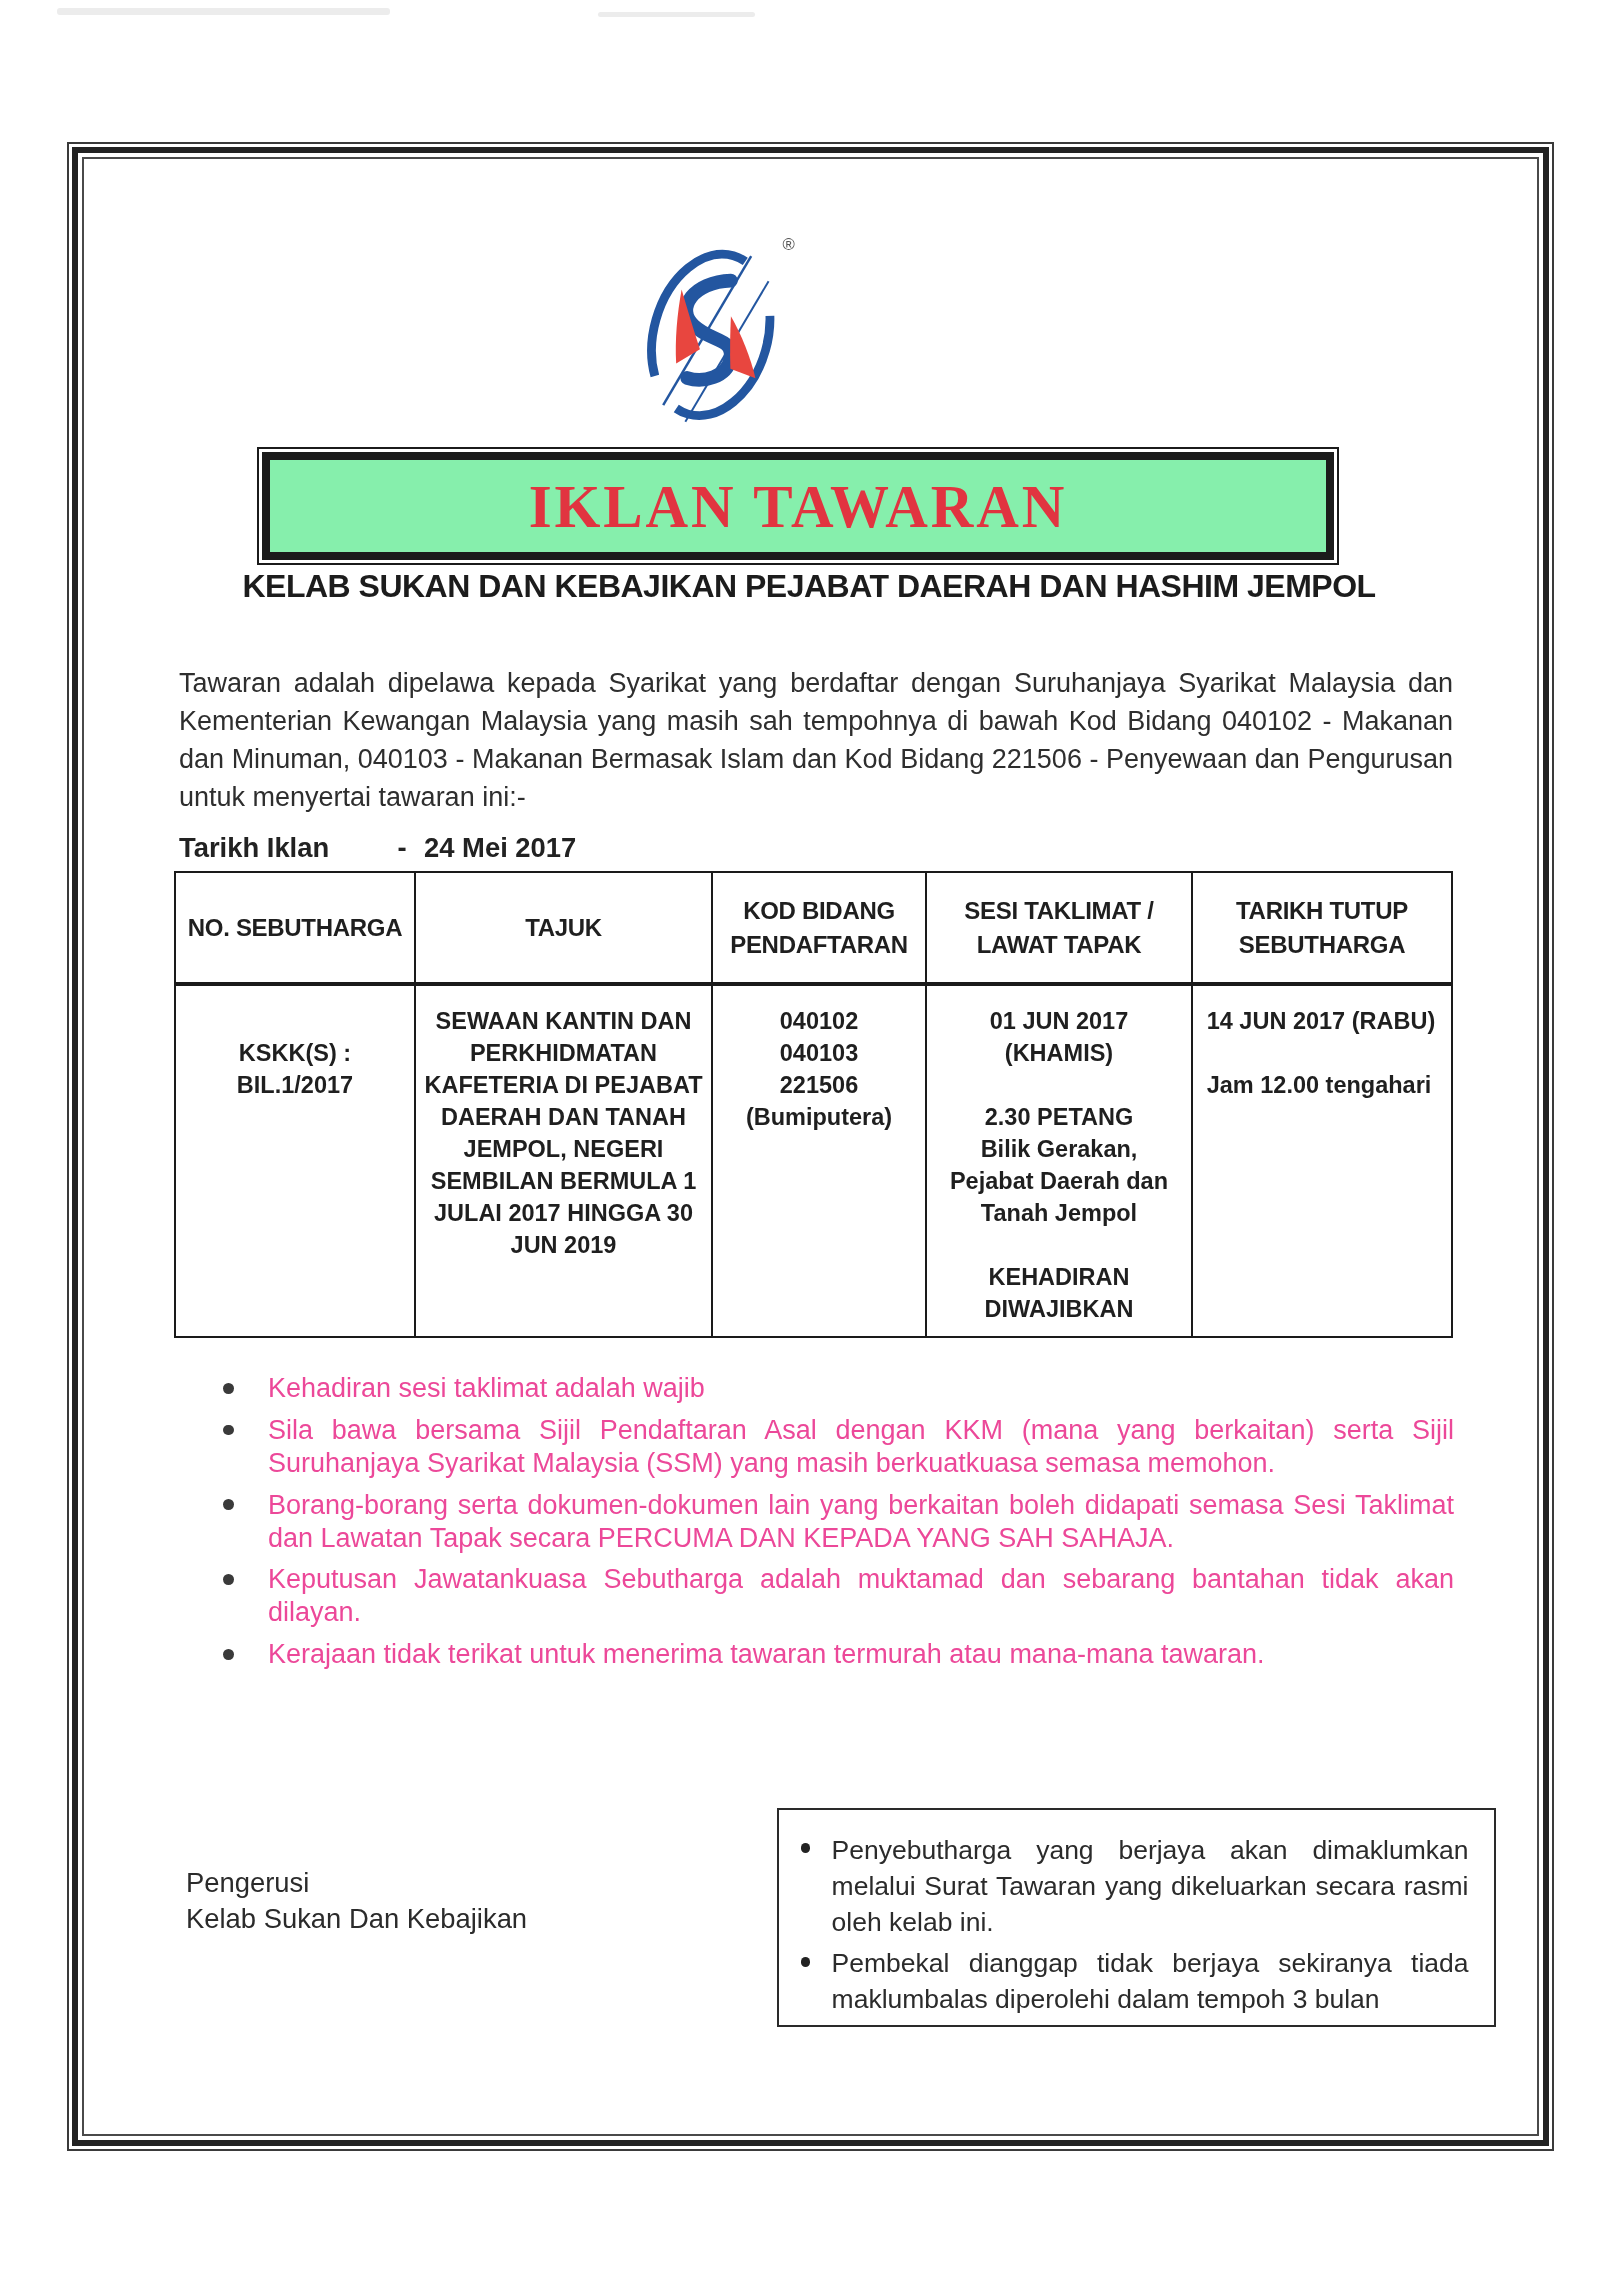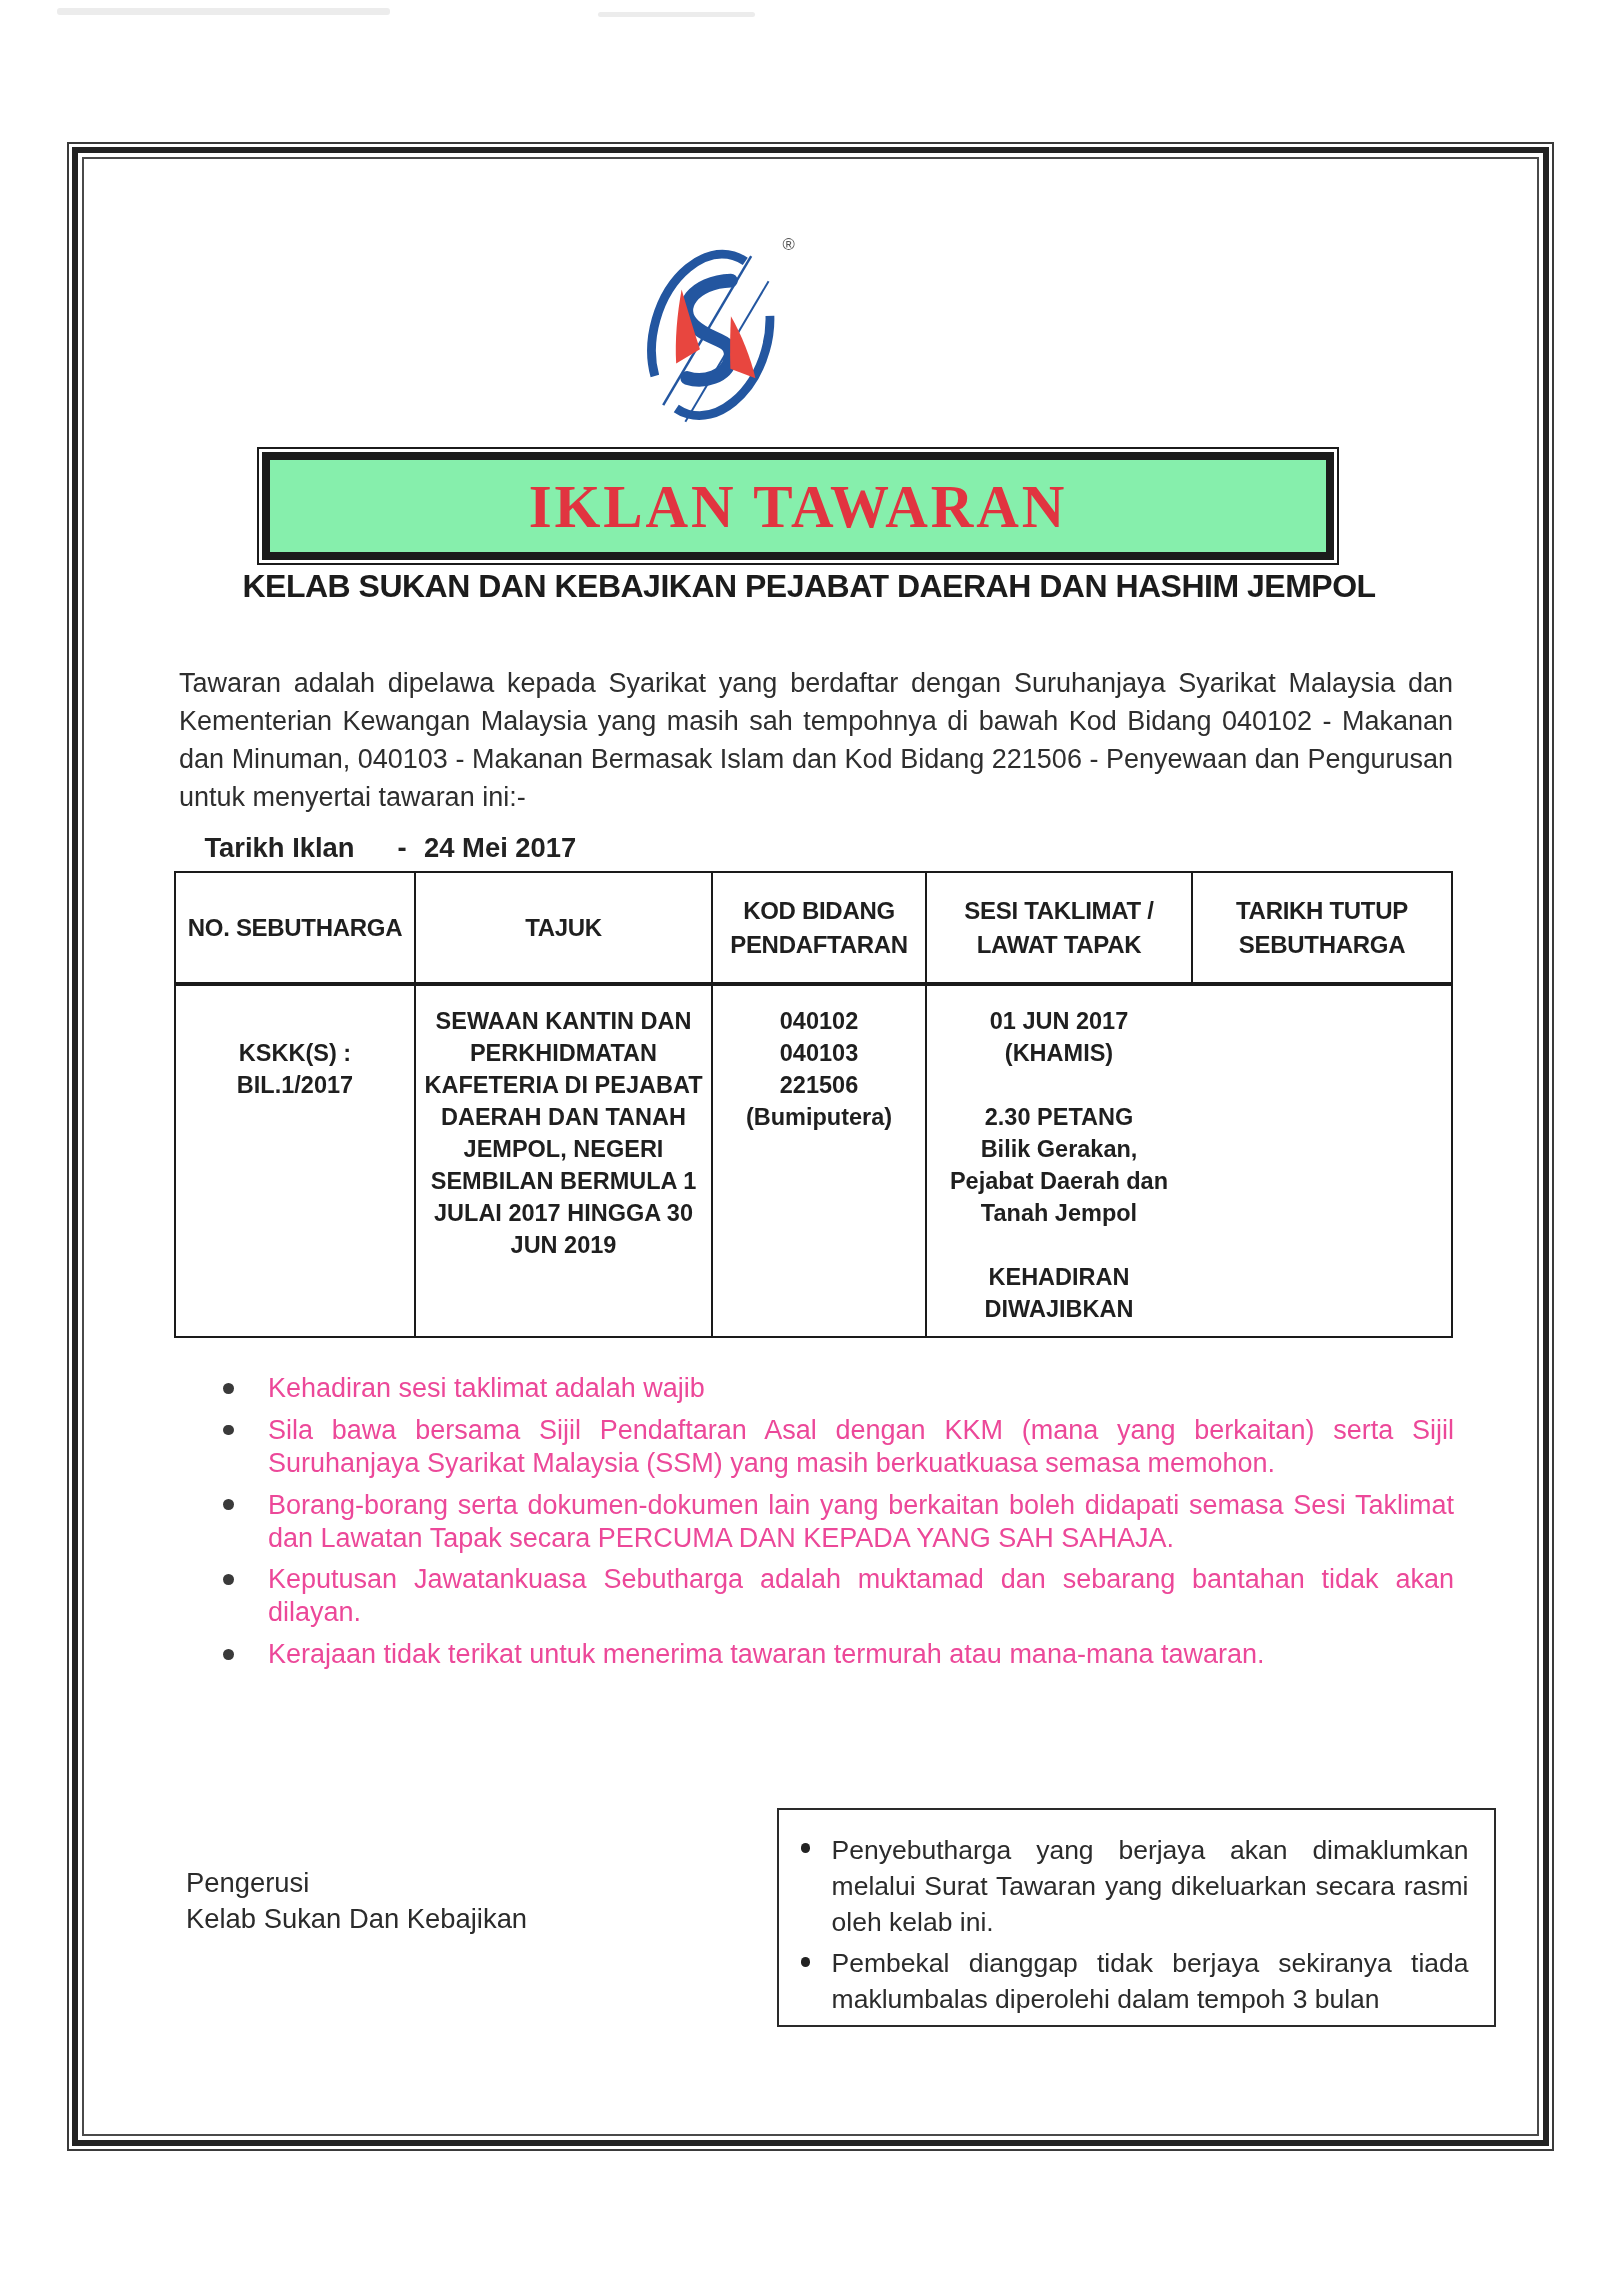--- a/index.html
+++ b/index.html
@@ -31,21 +31,21 @@
     position:absolute;left:172px;top:568px;width:1274px;text-align:center;
     font-weight:bold;font-size:32px;letter-spacing:-0.5px;color:#1c1c1c;white-space:nowrap;
   }
 
   .intro{
     position:absolute;left:179px;top:642px;width:1274px;
     font-size:27px;line-height:38px;text-align:justify;color:#2e2e2e;margin-top:22px;
   }
 
   .advert-date{position:absolute;left:179px;top:832px;font-size:27.4px;font-weight:bold;color:#222;}
-  .advert-date .lbl{display:inline-block;width:201px;text-align:center;}
+  .advert-date .lbl{display:inline-block;width:201px;}
   .advert-date .sep{display:inline-block;width:44px;text-align:center;}
 
   
   .quote-table{
     position:absolute;left:174px;top:871px;width:1279px;box-sizing:border-box;
     border:2.9px solid #1a1a1a;background:#fff;
   }
   .t-row{display:grid;grid-template-columns:238px 297px 214px 266px 1fr;}
   .t-head{height:109px;border-bottom:4.9px solid #1a1a1a;}
   .t-body{height:350px;}
@@ -132,20 +132,21 @@
       <div class="t-cell">TAJUK</div>
       <div class="t-cell">KOD BIDANG<br>PENDAFTARAN</div>
       <div class="t-cell">SESI TAKLIMAT /<br>LAWAT TAPAK</div>
       <div class="t-cell">TARIKH TUTUP<br>SEBUTHARGA</div>
     </div>
     <div class="t-row t-body">
       <div class="t-cell">&nbsp;<br>KSKK(S) :<br>BIL.1/2017</div>
       <div class="t-cell">SEWAAN KANTIN DAN<br>PERKHIDMATAN<br>KAFETERIA DI PEJABAT<br>DAERAH DAN TANAH<br>JEMPOL, NEGERI<br>SEMBILAN BERMULA 1<br>JULAI 2017 HINGGA 30<br>JUN 2019</div>
       <div class="t-cell">040102<br>040103<br>221506<br>(Bumiputera)</div>
       <div class="t-cell">01 JUN 2017<br>(KHAMIS)<br>&nbsp;<br>2.30 PETANG<br>Bilik Gerakan,<br>Pejabat Daerah dan<br>Tanah Jempol<br>&nbsp;<br>KEHADIRAN<br>DIWAJIBKAN</div>
+      <div class="t-cell align-left">14 JUN 2017 (RABU)<br>&nbsp;<br>Jam 12.00 tengahari</div>
     </div>
   </div>
 
   <div class="bullets">
     <div class="bullet-item">
       <div class="bullet-dot">
           <span></span>
         </div>
       <div class="bullet-text">Kehadiran sesi taklimat adalah wajib</div>
     </div>

